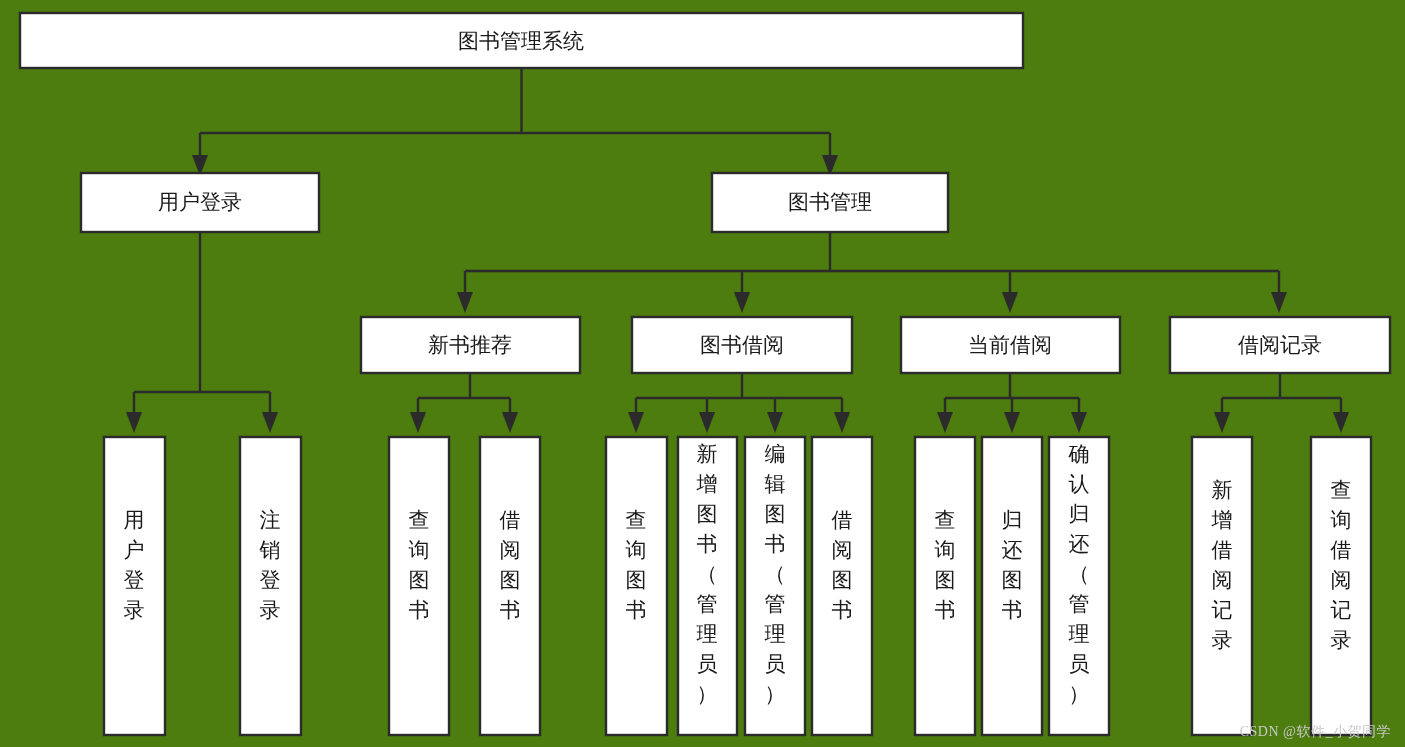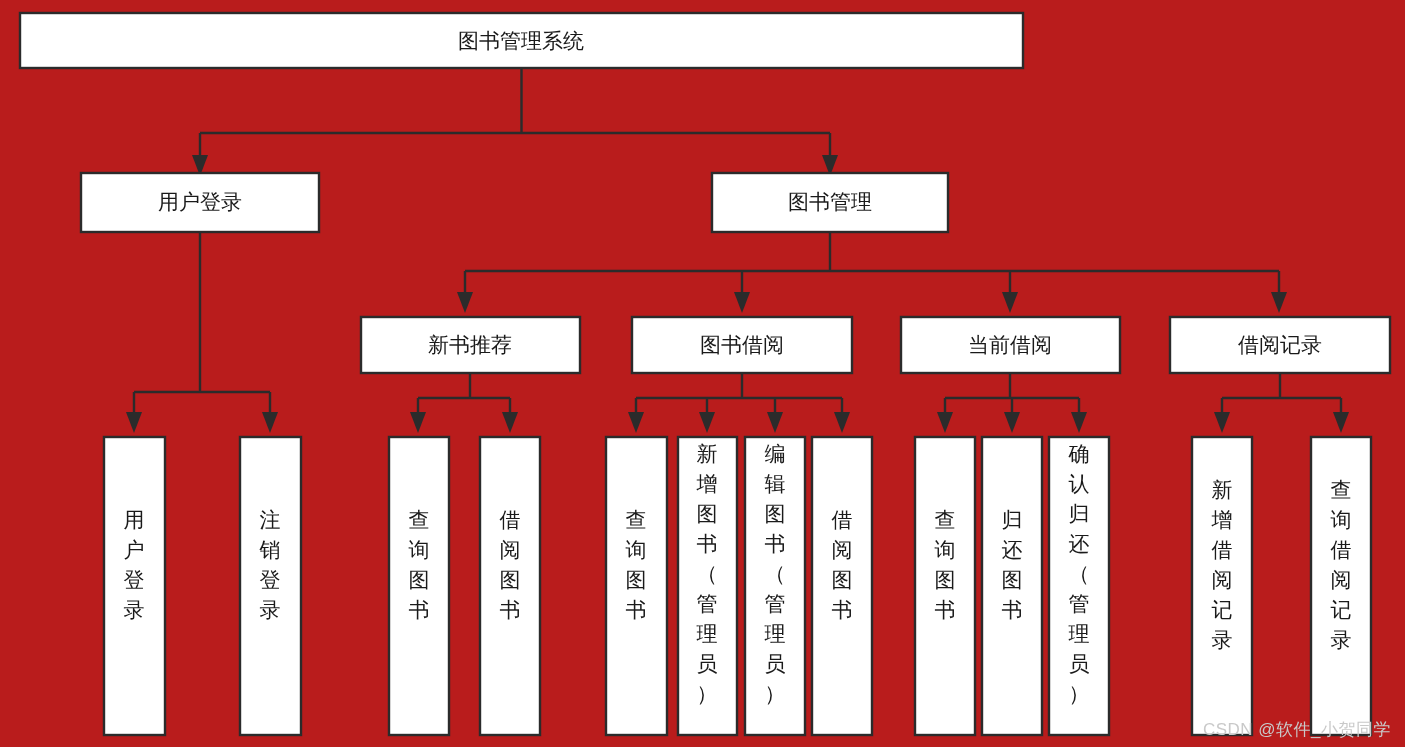--- a/index.html
+++ b/index.html
@@ -10,21 +10,21 @@
   body {
     width: 1405px;
     height: 747px;
     font-family: "Liberation Sans", "DejaVu Sans", sans-serif;
     overflow: hidden;
   }
   #diagram-root {
     position: relative;
     width: 1405px;
     height: 747px;
-    background: #b91c1c;
+    background: #4d7c0f;
   }
   svg#flow-svg {
     position: absolute;
     top: 0;
     left: 0;
     width: 1405px;
     height: 747px;
     display: block;
   }
   .node-box {
@@ -53,22 +53,22 @@
   .node-label-v {
     fill: #1a1a1a;
     font-family: "Liberation Sans", "DejaVu Sans", sans-serif;
     font-size: 21px;
     text-anchor: middle;
   }
   .watermark-text {
     position: absolute;
     right: 14px;
     bottom: 6px;
-    font-family: Liberation Sans, sans-serif;
-    font-size: 17px;
+    font-family: Liberation Serif, serif;
+    font-size: 14px;
     color: #c9c9c9;
     white-space: nowrap;
     letter-spacing: 0.5px;
   }
 </style>
 </head>
 <body>
 
 <div id="diagram-root">
 

